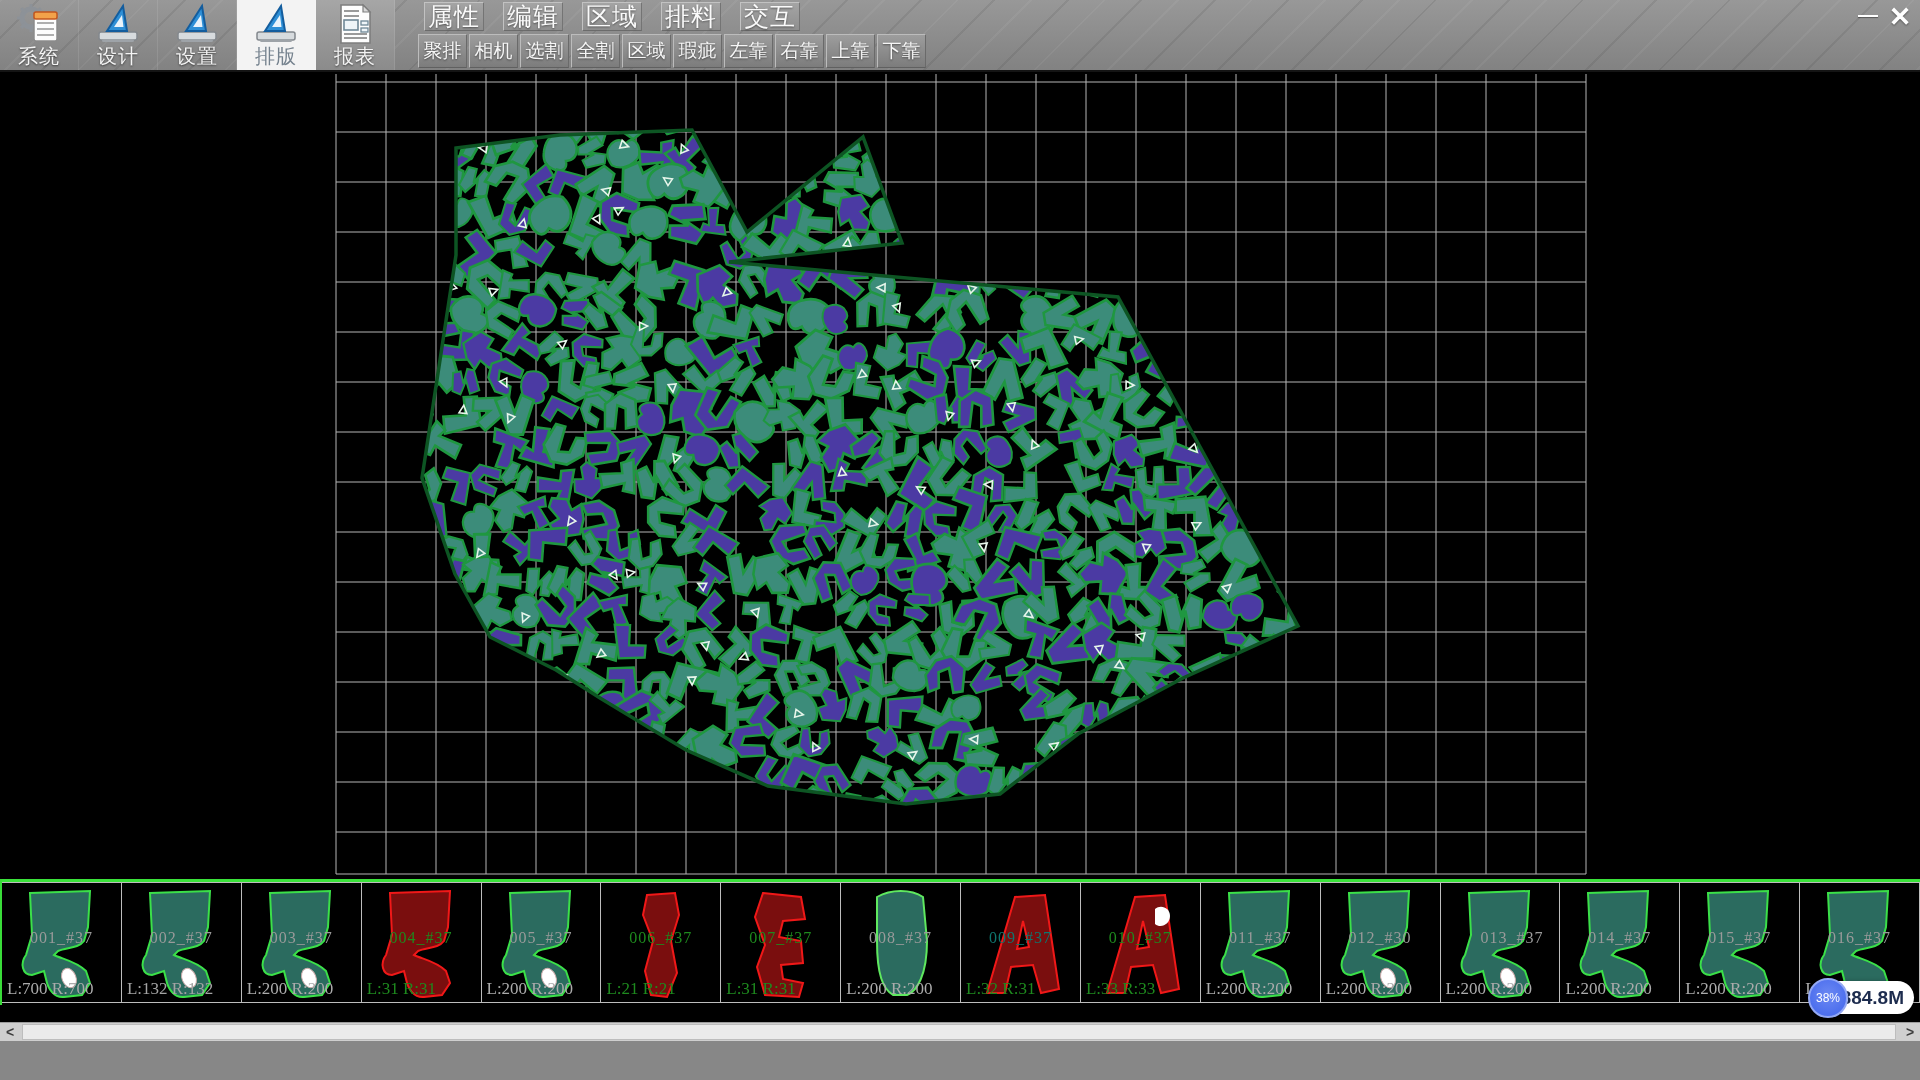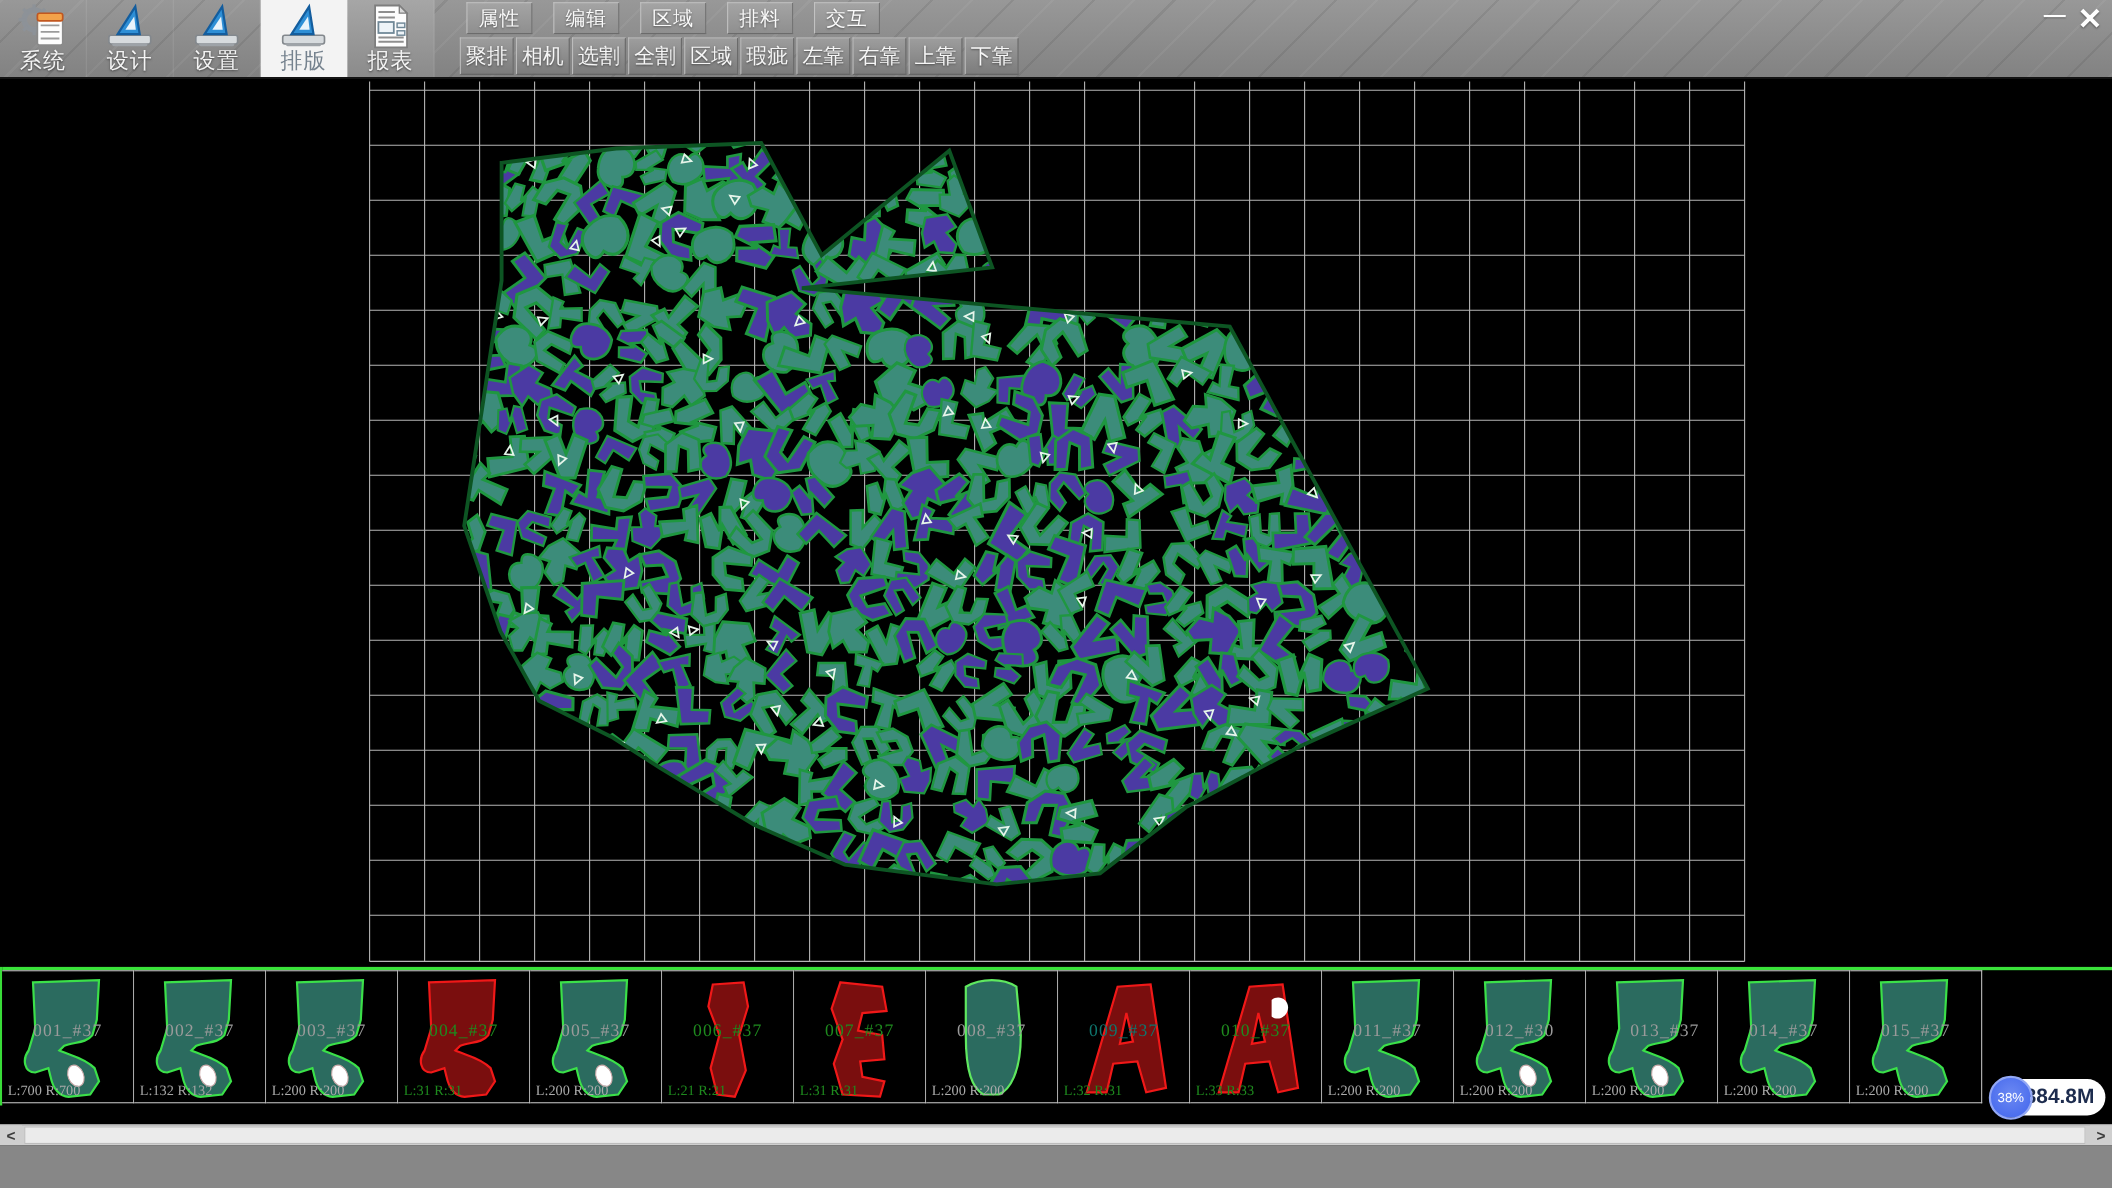--- a/index.html
+++ b/index.html
@@ -20,21 +20,21 @@
   .icon-tile .lbl{font-size:20px;color:#f4f4f4;line-height:22px;letter-spacing:1px;
     text-shadow:0 1px 2px rgba(0,0,0,.55);}
   .icon-tile.active{background:#f3f3f3;}
   .icon-tile.active .lbl{color:#75828e;text-shadow:none;}
   .icon-tile.raised{background:linear-gradient(#a6a6a6,#8b8b8b);}
 
   .tabs{position:absolute;left:424px;top:2px;display:flex;gap:19px;}
   .tab{width:60px;height:29px;display:flex;align-items:center;justify-content:center;
     background:linear-gradient(#a4a4a4,#8f8f8f);
     border:1px solid;border-color:#c2c2c2 #747474 #6b6b6b #c2c2c2;box-sizing:border-box;
-    color:#fafafa;font-size:18px;letter-spacing:1px;text-shadow:0 1px 2px rgba(0,0,0,.45);cursor:default;}
+    color:#fafafa;font-size:25px;letter-spacing:1px;text-shadow:0 1px 2px rgba(0,0,0,.45);cursor:default;}
   .toolsrow{position:absolute;left:418px;top:34px;display:flex;gap:2px;}
   .toolbtn{width:49px;height:34px;display:flex;align-items:center;justify-content:center;
     background:linear-gradient(#9d9d9d,#7c7c7c);
     border:1px solid;border-color:#bcbcbc #6a6a6a #606060 #bcbcbc;box-sizing:border-box;
     color:#f6f6f6;font-size:19px;text-shadow:0 1px 2px rgba(0,0,0,.5);cursor:default;}
 
   .wincontrols{position:absolute;right:4px;top:0;height:40px;display:flex;align-items:flex-start;}
   .winbtn{width:32px;height:34px;display:flex;align-items:center;justify-content:center;
     color:#fff;cursor:default;}
   .winbtn.min{font-size:20px;font-weight:bold;align-items:flex-end;padding-bottom:8px;box-sizing:border-box;
@@ -48,21 +48,21 @@
   #strip{position:absolute;left:0;top:879px;width:1920px;height:126px;background:#000;
     border-left:2px solid #39dc39;box-sizing:border-box;}
   #strip .greenline{height:3px;background:#3ae23a;}
   #cells{display:flex;height:121px;}
   .cell{width:120px;height:121px;background:#000;border:1px solid #bdbdbd;border-left:none;
     box-sizing:border-box;position:relative;cursor:default;}
   .cell svg{position:absolute;left:0;top:0;}
   .cell .num{position:absolute;left:0;top:46px;width:100%;text-align:center;
     font-family:"Liberation Serif",serif;font-size:16px;letter-spacing:1px;}
   .cell .lr{position:absolute;left:5px;bottom:3px;
-    font-family:"Liberation Serif",serif;font-size:13px;white-space:nowrap;}
+    font-family:"Liberation Serif",serif;font-size:17px;white-space:nowrap;}
 
   
   #memwidget{position:absolute;left:1808px;top:978px;width:108px;height:40px;z-index:5;}
   #mempill{position:absolute;left:10px;top:3px;width:96px;height:33px;background:#fff;border-radius:17px;
     box-shadow:0 2px 6px rgba(0,0,0,.45);display:flex;align-items:center;justify-content:flex-end;
     padding-right:10px;box-sizing:border-box;color:#1d2c4e;font-size:19px;font-weight:bold;}
   #memcircle{position:absolute;left:0px;top:0px;width:40px;height:40px;border-radius:50%;
     background:radial-gradient(circle at 50% 42%, #6c89f2 0%, #4d6fee 70%);
     border:2px solid #93a8f4;box-sizing:border-box;display:flex;align-items:center;justify-content:center;
     color:#fff;font-size:12px;}
@@ -1026,20 +1026,27 @@
           <div class="num" style="color: rgb(154, 154, 154);">014_#37</div>
           <div class="lr" style="color: rgb(171, 171, 171);">L:200 R:200</div>
         </div>
         <div class="cell">
           <svg width="118" height="119" viewBox="0 0 118 119">
             <path d="M28,10 L88,8 L86,44 L82,58 C76,66 64,64 56,68 L52,72 C60,76 74,78 84,88 L88,100 L80,112 L62,114 C52,115 46,106 44,96 L42,88 L30,92 C20,92 18,80 24,72 L30,52 Z" fill="#2b6b5f" stroke="#3be049" stroke-width="2" fill-rule="evenodd"></path>
           </svg>
           <div class="num" style="color: rgb(154, 154, 154);">015_#37</div>
           <div class="lr" style="color: rgb(171, 171, 171);">L:200 R:200</div>
         </div>
+        <div class="cell">
+          <svg width="118" height="119" viewBox="0 0 118 119">
+            <path d="M28,10 L88,8 L86,44 L82,58 C76,66 64,64 56,68 L52,72 C60,76 74,78 84,88 L88,100 L80,112 L62,114 C52,115 46,106 44,96 L42,88 L30,92 C20,92 18,80 24,72 L30,52 Z" fill="#2b6b5f" stroke="#3be049" stroke-width="2" fill-rule="evenodd"></path>
+          </svg>
+          <div class="num" style="color: rgb(154, 154, 154);">016_#37</div>
+          <div class="lr" style="color: rgb(171, 171, 171);">L:200 R:200</div>
+        </div>
       </div>
   </div>
 
   <div id="memwidget">
     <div id="mempill">384.8M</div>
     <div id="memcircle">38%</div>
   </div>
 
   <div id="hscroll">
     <div class="arrow left">&lt;</div>

